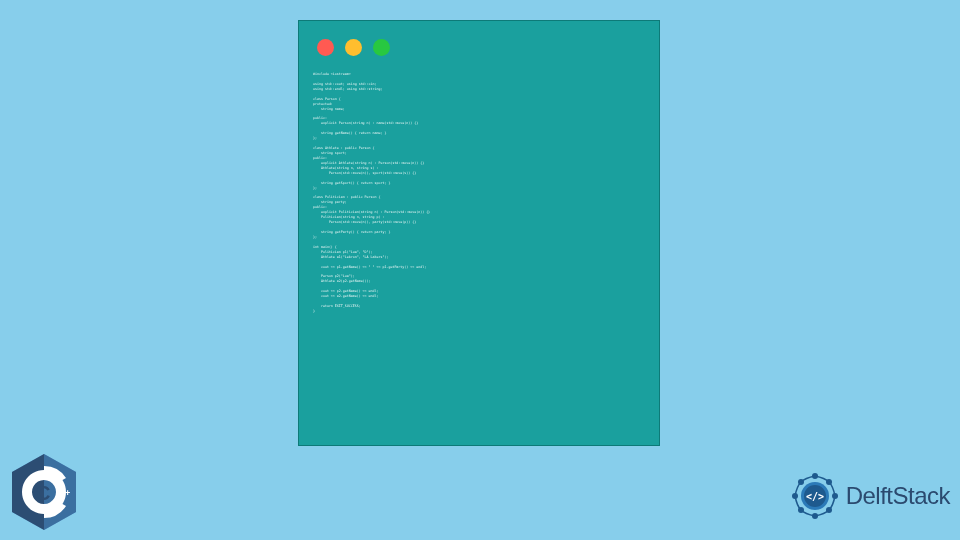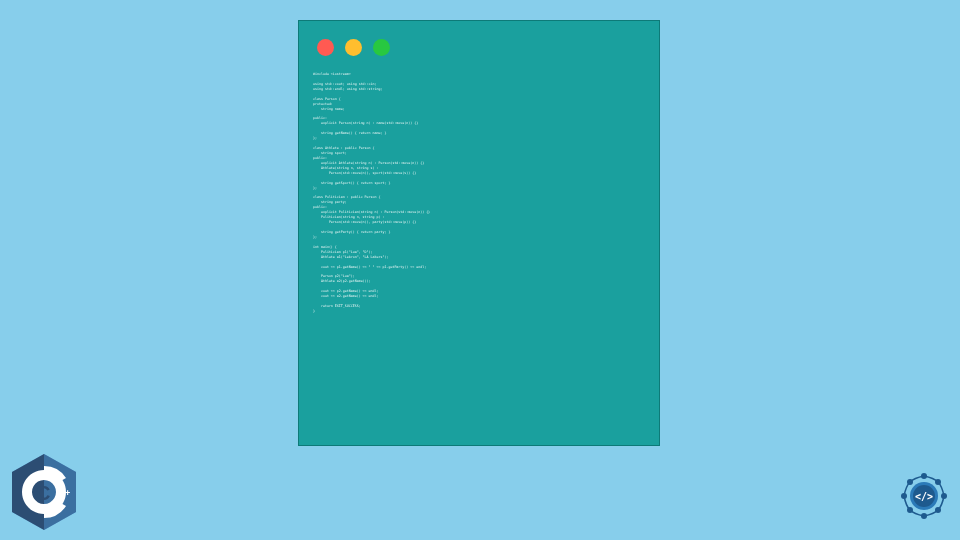--- a/index.html
+++ b/index.html
@@ -170,13 +170,14 @@
           <path d="M-14,14 Q-18,10 -20,0"></path>
           <path d="M-20,0 Q-18,-10 -14,-14"></path>
           <path d="M-14,-14 Q-10,-18 0,-20"></path>
         </g>
         <circle cx="0" cy="0" r="14" fill="#2B7AB8"></circle>
         <circle cx="0" cy="0" r="11" fill="#1E5A8E"></circle>
         <text x="0" y="4" font-size="10" font-weight="bold" fill="#FFFFFF" text-anchor="middle" font-family="monospace">&lt;/&gt;</text>
       </g>
     </svg>
   </div>
+  <span class="delftstack-text">DelftStack</span>
 </div>
 
 </body></html>

